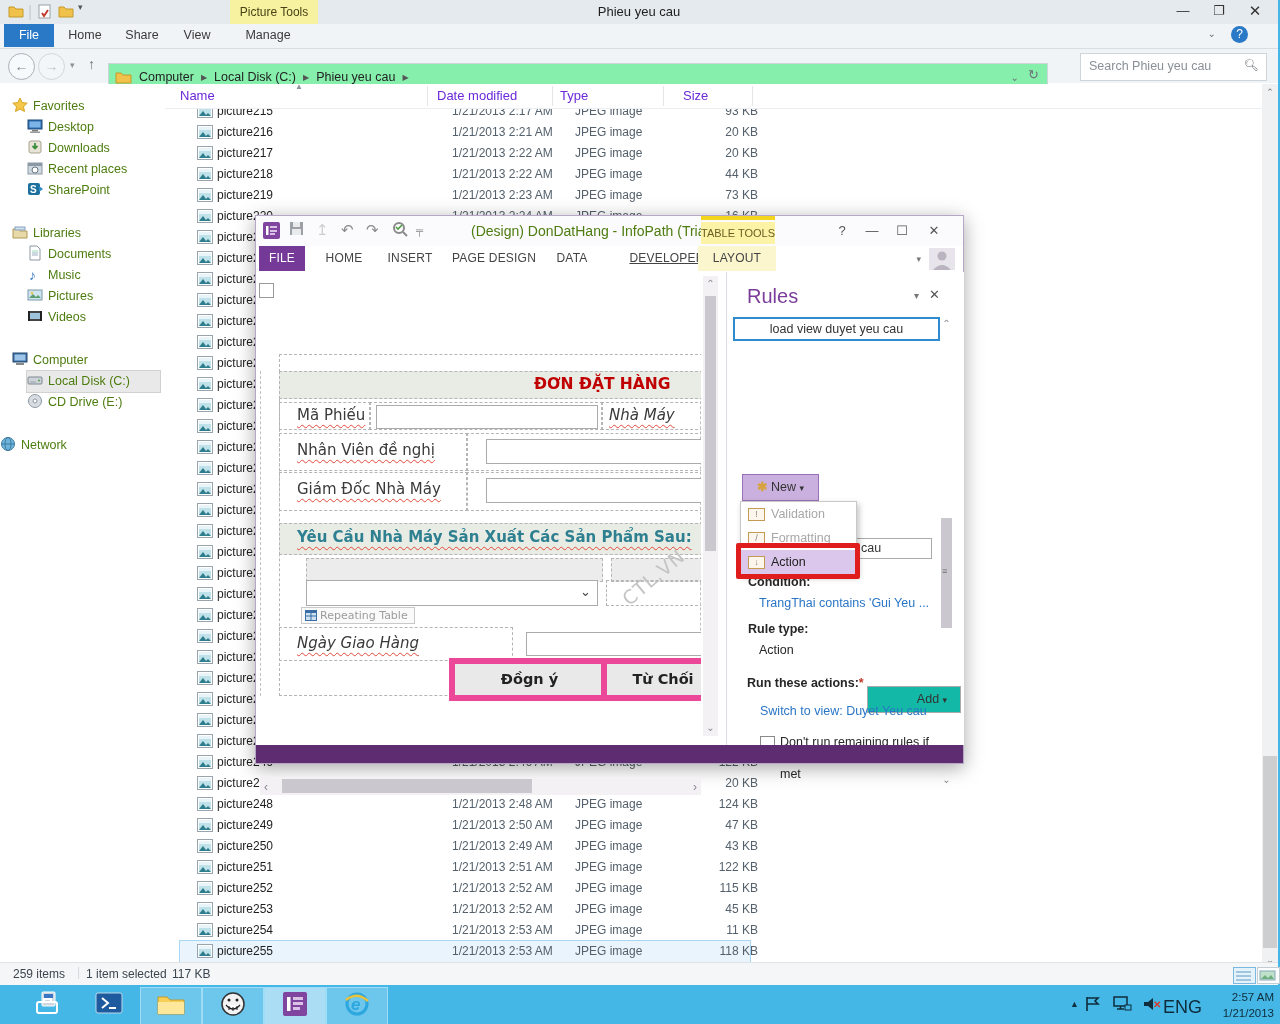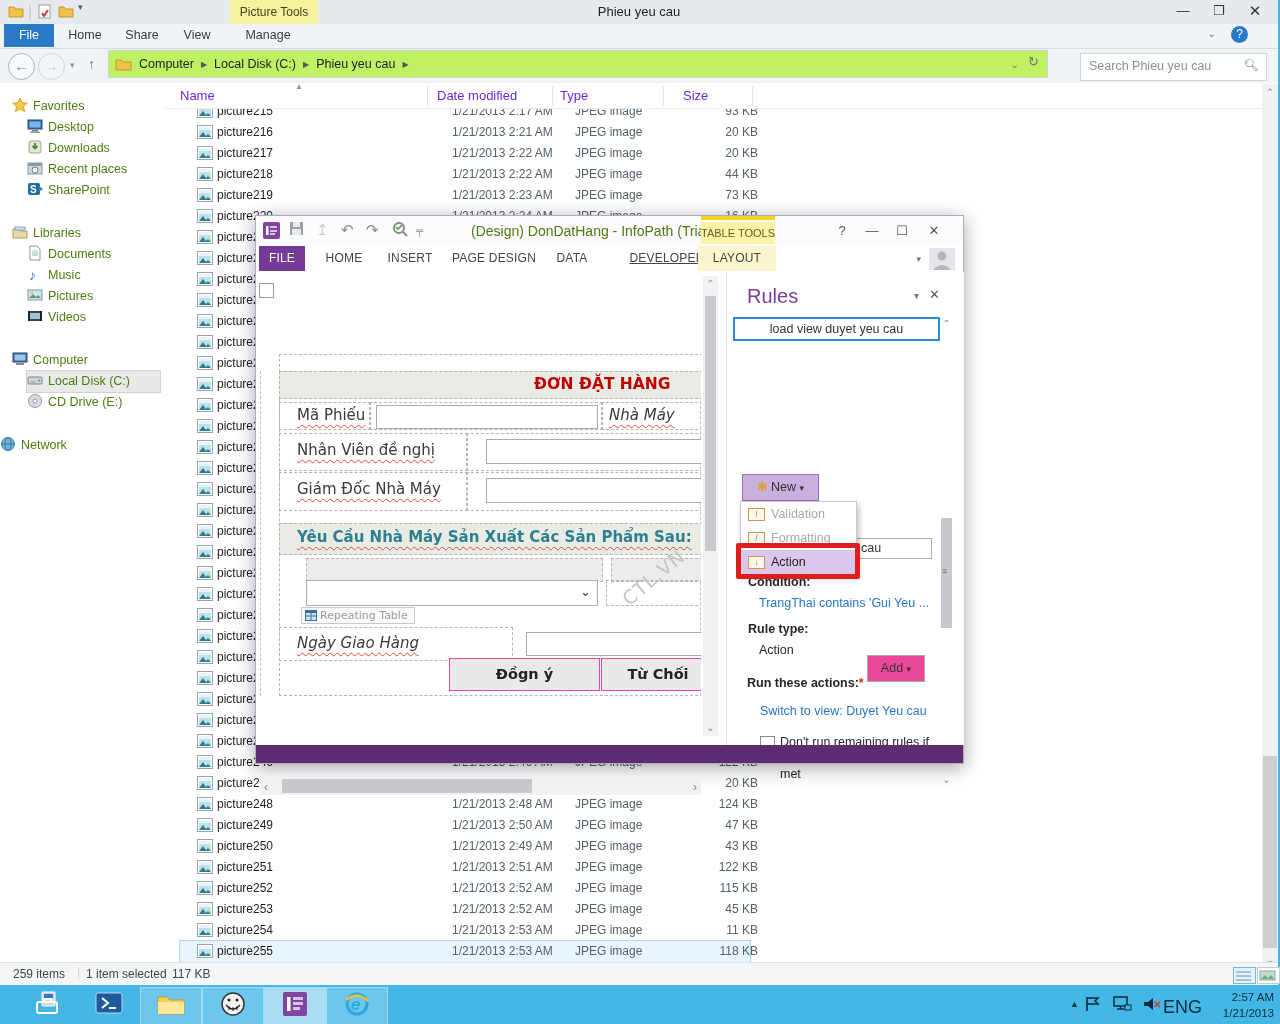--- a/index.html
+++ b/index.html
@@ -10,21 +10,21 @@
   .xw{position:absolute;left:0;top:0;width:1278px;height:984px;background:#fff;}
   .x-titlebar{position:absolute;left:0;top:0;width:100%;height:24px;background:#e5eaee;}
   .x-title{position:absolute;top:4px;left:0;width:100%;text-align:center;font-size:13px;color:#1e1e1e;}
   .x-tabrow{position:absolute;left:0;top:24px;width:100%;height:24px;background:#f1f4f6;border-bottom:1px solid #d7dde2;}
   .x-tab{position:absolute;top:0;height:23px;line-height:23px;text-align:center;font-size:12.5px;color:#3a3a3a;}
   .x-tab.file{background:#2a79c7;color:#fff;}
   .pic-tools{position:absolute;left:230px;top:0;width:88px;height:24px;background:#f7f2a0;color:#494216;font-size:12px;text-align:center;line-height:24px;}
   .x-addr-row{position:absolute;left:0;top:49px;width:100%;height:34px;background:#f1f4f6;}
   .navbtn{position:absolute;top:4px;width:25px;height:25px;border-radius:50%;border:1px solid #a8b0b8;color:#7b8289;text-align:center;line-height:24px;font-size:14px;background:#f7fafc;}
   .navbtn.dis{opacity:.45;}
-  .addr-field{position:absolute;left:108px;top:1px;width:938px;height:26px;background:#bef264;border:1px solid #cdd4da;}
+  .addr-field{position:absolute;left:108px;top:14px;width:938px;height:26px;background:#86efac;border:1px solid #cdd4da;}
   .crumb{font-size:12.5px;color:#222;display:inline-block;line-height:24px;}
   .crumb-sep{font-size:8px;color:#555;display:inline-block;margin:0 7px;line-height:24px;vertical-align:1px;}
   .search-box{position:absolute;left:1080px;top:4px;width:185px;height:26px;background:#fff;border:1px solid #cdd4da;}
   .search-ph{position:absolute;left:8px;top:5px;font-size:12.5px;color:#8a9097;}
   .x-caption-btn{position:absolute;top:0;width:30px;height:24px;text-align:center;line-height:22px;font-size:13px;color:#333;}
   
   .sidebar{position:absolute;left:0;top:84px;width:165px;height:878px;background:#fff;font-size:12.5px;color:#4d7c0f;}
   .sb-row{position:absolute;height:21px;line-height:21px;white-space:nowrap;}
   .sb-row .lbl{vertical-align:top;}
   .sb-sel{background:#e9e9e9;outline:1px solid #d2d2d2;}
@@ -63,21 +63,21 @@
   .ip-tab.layout{background:#fbf6cd;}
   .ip-body{position:absolute;left:0;top:56px;width:707px;height:473px;background:#fff;}
   .ip-status{position:absolute;left:0;top:529px;width:707px;height:18px;background:#5e2c70;}
   
   .form-vp{position:absolute;left:0;top:4px;width:445px;height:473px;overflow:hidden;background:#fff;font-family:"DejaVu Sans",sans-serif;}
   .dashed{border:1px dashed #b5b5b5;}
   .band{position:absolute;left:23px;width:422px;height:26px;background:#e9ece5;border:1px dashed #b5b5b5;}
   .sq-label{text-decoration-line:underline;text-decoration-style:wavy;text-decoration-color:#e04a3a;text-decoration-thickness:1px;text-underline-offset:4px;}
   .f-label{position:absolute;font-size:15px;color:#3a3a3a;}
   .f-input{position:absolute;background:#fff;border:1px solid #ababab;}
-  .f-btn{position:absolute;height:31px;background:#e9e9e9;border:1px solid #ec4899;font-family:"DejaVu Sans",sans-serif;font-size:14.5px;font-weight:bold;color:#222;text-align:center;line-height:30px;}
+  .f-btn{position:absolute;height:31px;background:#e9e9e9;border:6px solid #ec4899;font-family:"DejaVu Sans",sans-serif;font-size:14.5px;font-weight:bold;color:#222;text-align:center;line-height:30px;}
   .rt-tag{position:absolute;border:1px solid #c9c9c9;background:#fafafa;color:#9c9c9c;font-size:11px;height:15px;line-height:15px;padding:0 6px 0 3px;}
   .watermark{position:absolute;color:#c4c4c4;font-size:19px;transform:rotate(-40deg);letter-spacing:1px;}
   
   .fsb-v{position:absolute;left:447px;top:4px;width:15px;height:460px;background:#f3f1f4;}
   .fsb-h{position:absolute;left:4px;top:505px;width:441px;height:18px;background:#f3f1f4;}
   .sb-arr{position:absolute;color:#8a8691;font-size:10px;text-align:center;}
   .sb-thumb{background:#cbc7cf;position:absolute;}
   
   .rules{position:absolute;left:470px;top:0;width:237px;height:473px;background:#fff;border-left:1px solid #e0dae6;font-size:12.5px;color:#262626;}
   .rules-title{position:absolute;left:20px;top:13px;font-size:20px;color:#7b3d99;}
@@ -85,21 +85,21 @@
   .new-btn{position:absolute;left:15px;top:202px;width:75px;height:25px;background:#c9b0de;border:1px solid #9a6fb8;line-height:24px;font-size:12.5px;color:#333;text-align:center;}
   .menu{position:absolute;left:13px;top:229px;width:115px;background:#fff;border:1px solid #c8c8c8;box-shadow:2px 3px 6px rgba(0,0,0,.25);}
   .menu-item{position:relative;height:24px;line-height:24px;font-size:12.5px;padding-left:30px;}
   .menu-item.dis{color:#a8a8a8;}
   .menu-item.hl{background:#dcc7ec;color:#222;}
   .m-ico{position:absolute;left:7px;top:6px;width:15px;height:11px;border:1px solid #c59a53;background:#fdf6ec;font-size:9px;line-height:10px;text-align:center;color:#888;}
   .red-note{position:absolute;left:9px;top:271px;width:114px;height:26px;border:5px solid #e01d1d;border-radius:2px;z-index:9;}
   .details-box{position:absolute;left:127px;top:266px;width:70px;height:19px;border:1px solid #ababab;background:#fff;font-size:12.5px;line-height:19px;padding-left:6px;color:#333;}
   .rp-h{font-weight:bold;color:#262626;}
   .rp-link{color:#2a76c6;}
-  .add-btn{position:absolute;left:140px;top:383px;width:56px;height:25px;border:1px solid #ababab;background:#ec4899;text-align:center;line-height:24px;font-size:12.5px;color:#333;}
+  .add-btn{position:absolute;left:140px;top:414px;width:56px;height:25px;border:1px solid #ababab;background:#14b8a6;text-align:center;line-height:24px;font-size:12.5px;color:#333;padding-left:36px;}
   .rp-check{position:absolute;left:33px;top:464px;width:13px;height:13px;border:1px solid #8a8a8a;background:#fff;}
   .rsb{position:absolute;left:212px;top:46px;width:15px;height:470px;}
   
   .taskbar{position:absolute;left:0;top:986px;width:1280px;height:38px;background:#45b7e6;}
   .tb-btn{position:absolute;top:1px;width:60px;height:36px;}
   .tb-btn.framed{border:1px solid #9fdcf5;background:rgba(255,255,255,.22);}
   .tb-btn.active{background:rgba(255,255,255,.55);}
   .tb-ico{position:absolute;left:50%;top:50%;transform:translate(-50%,-50%);}
   .tray{position:absolute;top:0;height:38px;font-size:12px;color:#10303f;}
   .clock{position:absolute;right:6px;top:3px;text-align:right;font-size:11.5px;color:#0e2c3b;line-height:16px;}

